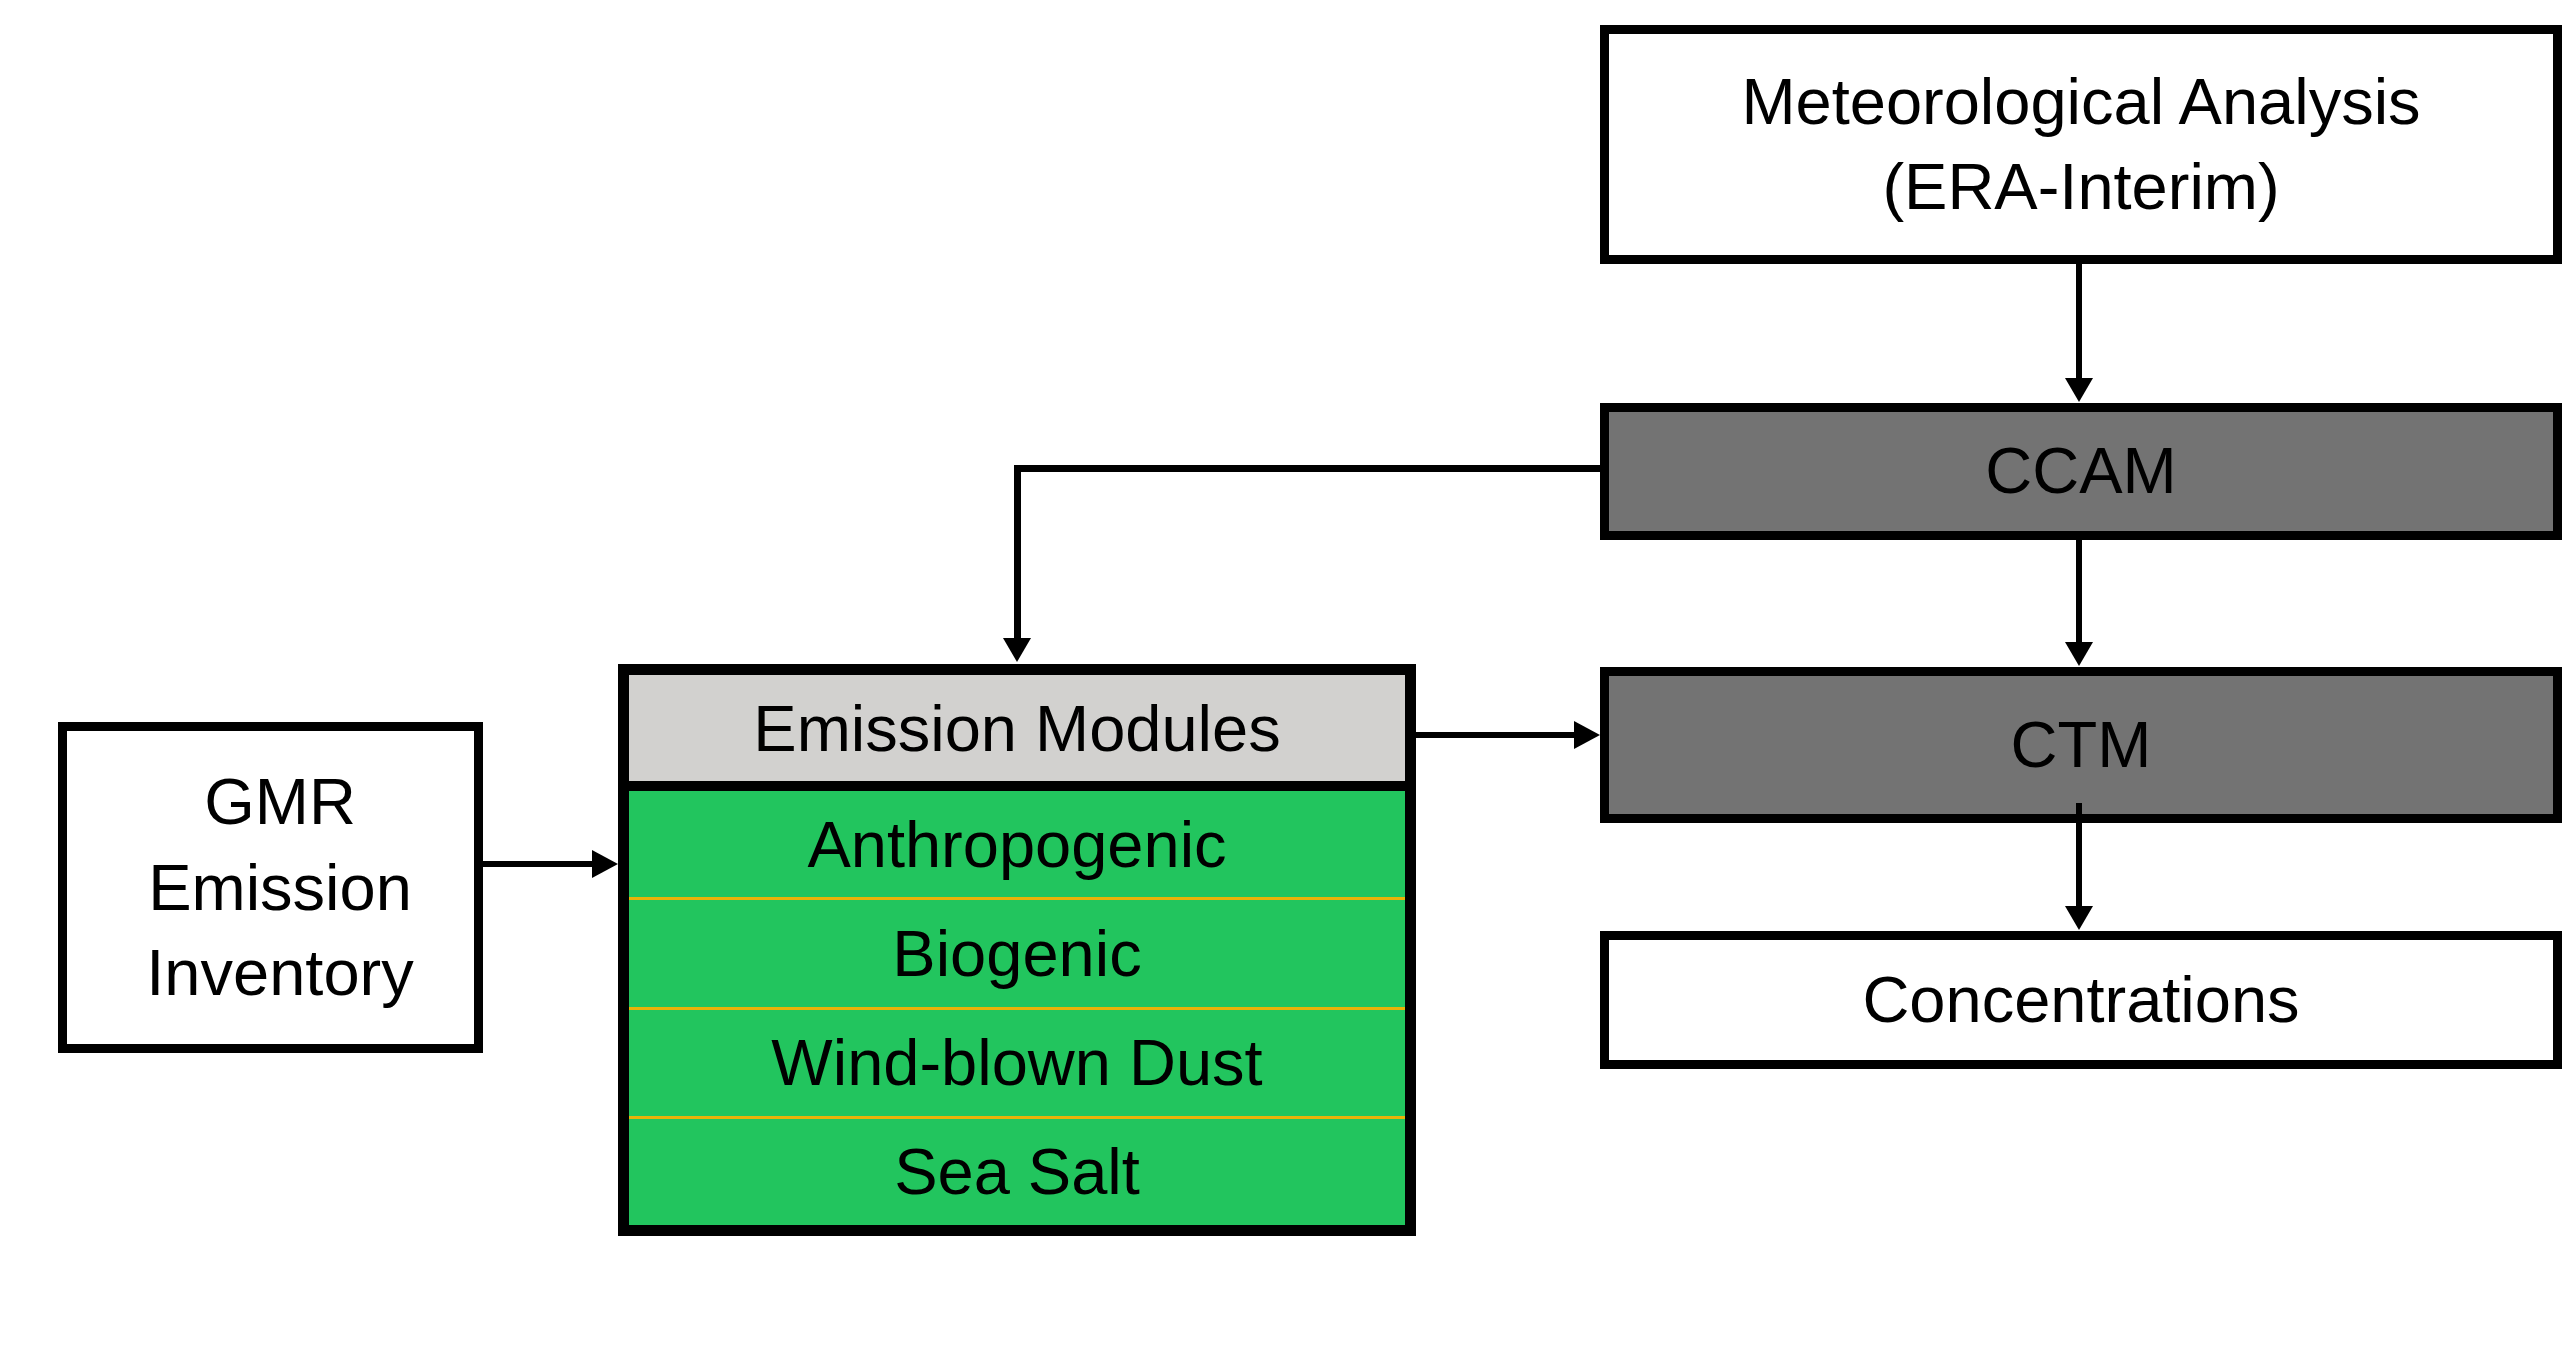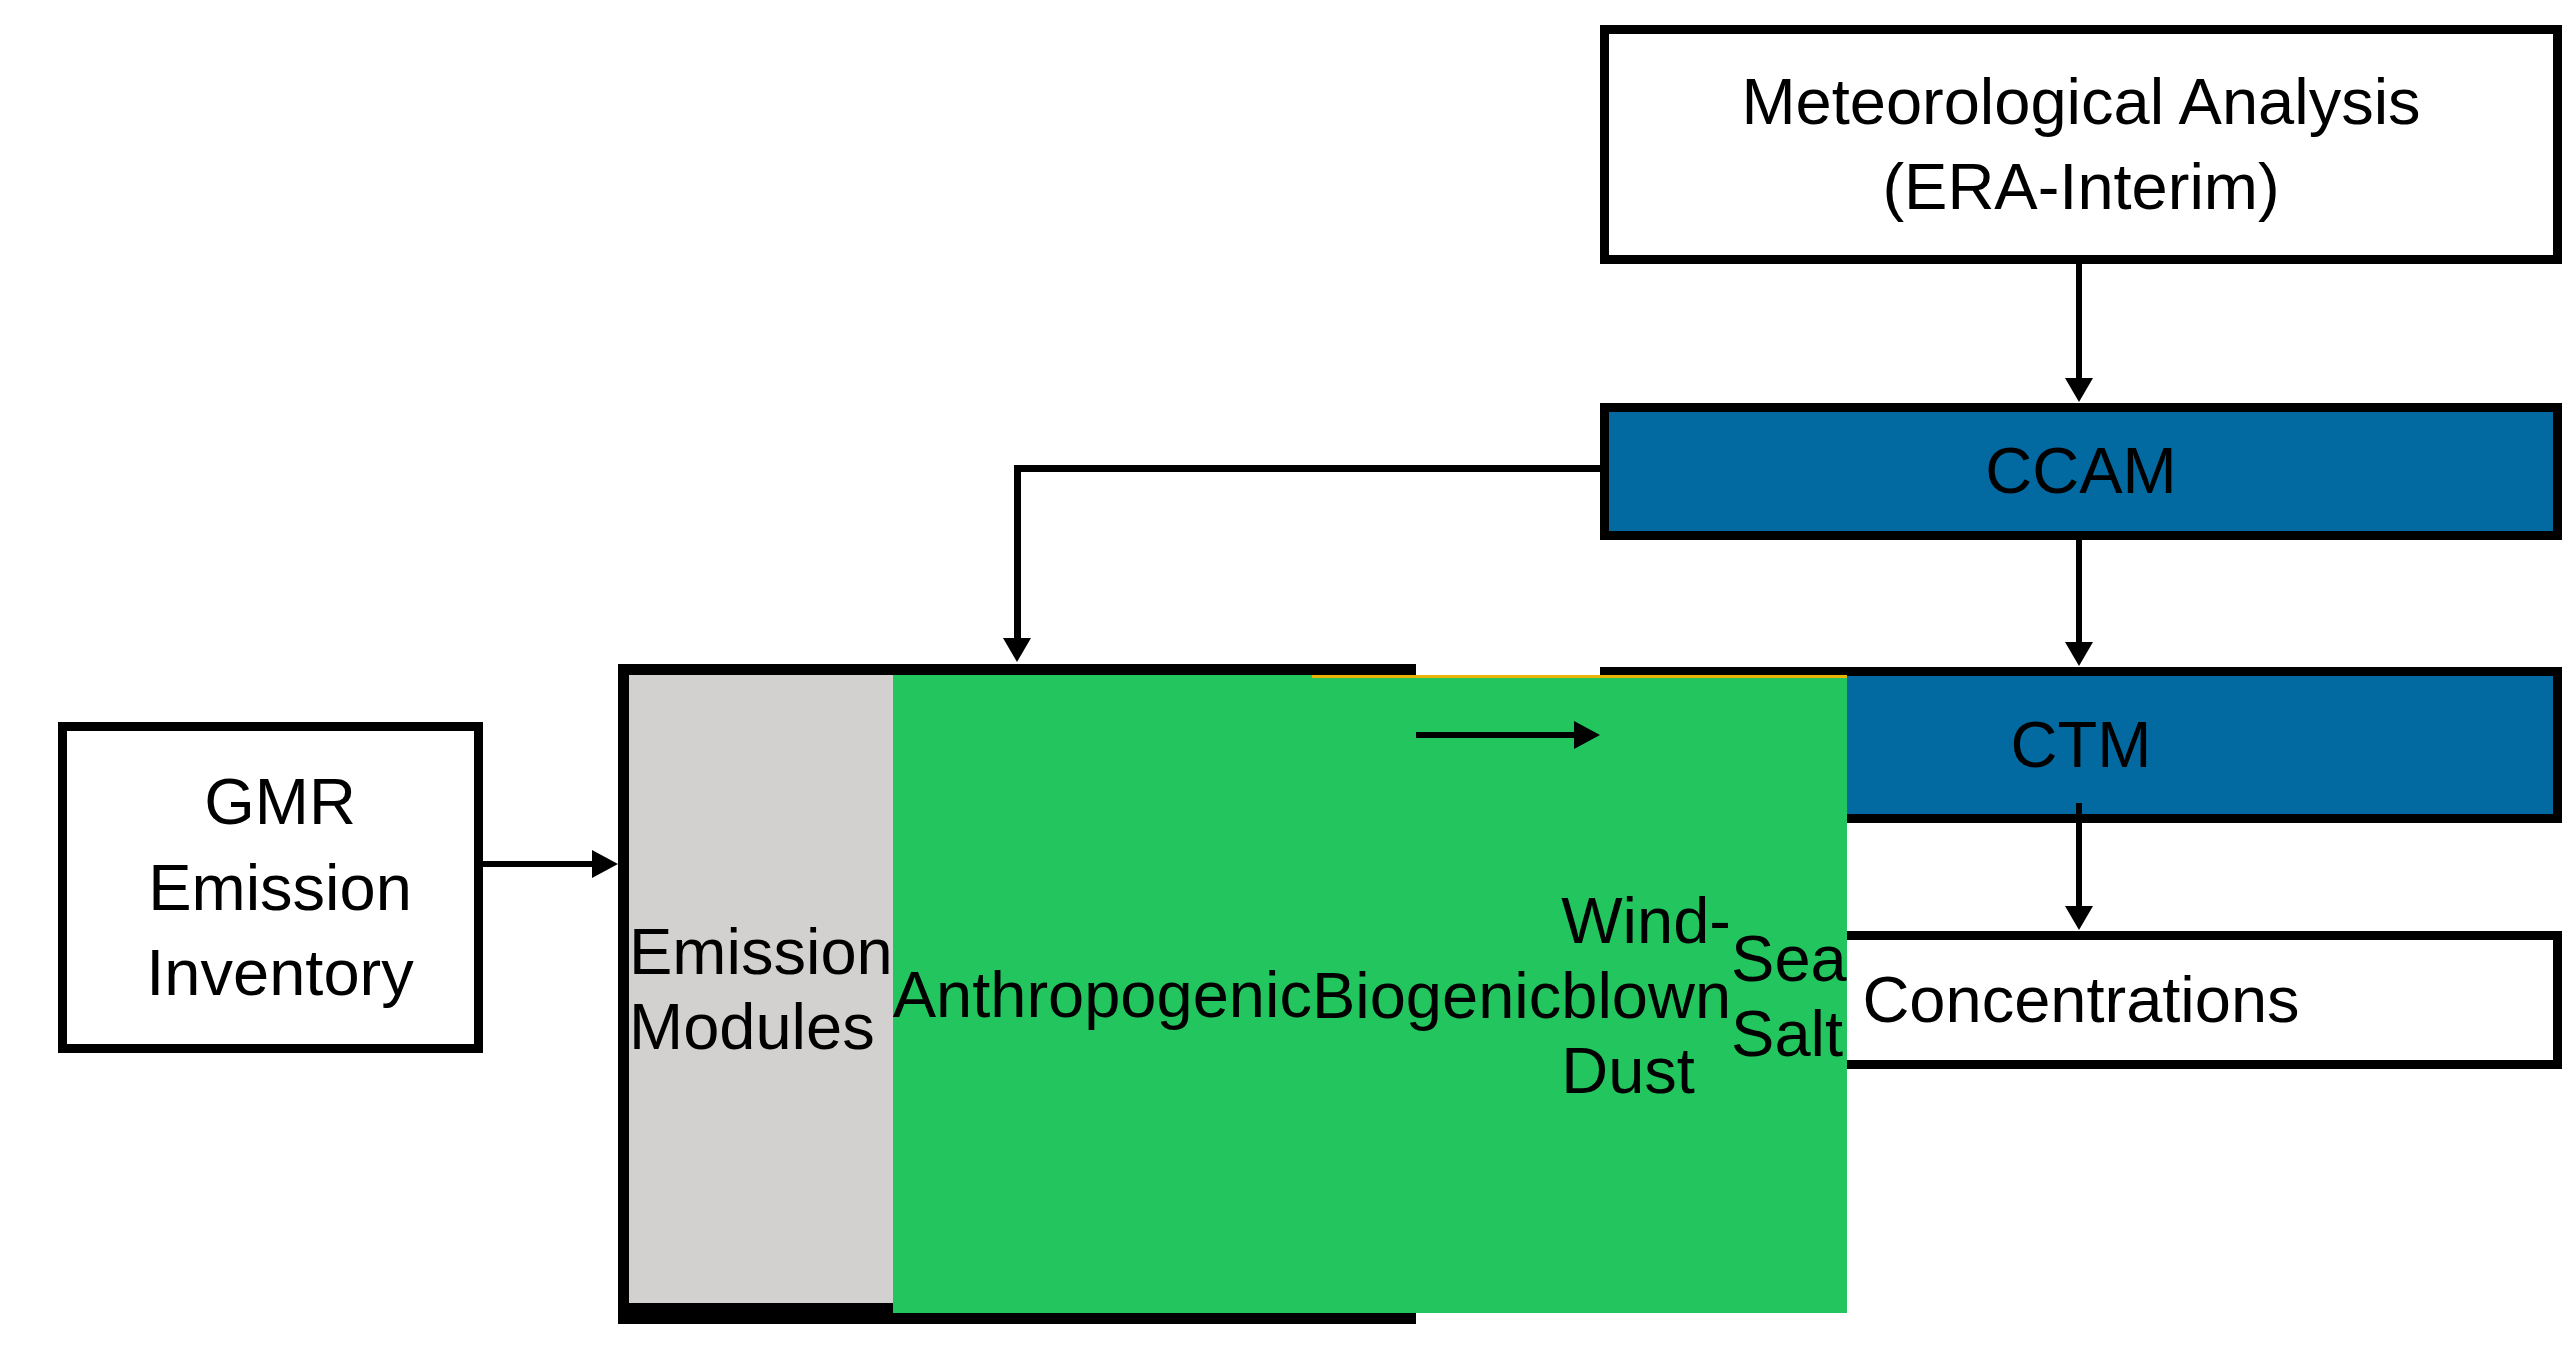--- a/index.html
+++ b/index.html
@@ -26,39 +26,40 @@
     border: 9.2px solid #000000;
     background: #ffffff;
     display: flex;
     flex-direction: column;
     align-items: center;
     justify-content: center;
     text-align: center;
     font-size: 65px;
     line-height: 1.3;
   }
-  .box.gray { background: #0369a1; }
+  .box.gray { background: #737373; }
 
   
   .met-box  { left: 1578px; top: 25px;   width: 962px; height: 239px; }
   .ccam-box { left: 1578px; top: 403px;  width: 962px; height: 137px; }
   .ctm-box  { left: 1578px; top: 667px;  width: 962px; height: 156px; }
   .conc-box { left: 1578px; top: 931px; width: 962px; height: 138px; }
 
   
   .gmr-box  { left: 36px; top: 722px; width: 425px; height: 331px; line-height: 1.32; padding-left: 19px; }
 
   .emission-table {
     position: absolute;
     left: 596px; top: 664px;
-    width: 798px; height: 660px;
+    width: 798px; height: 572px;
     box-sizing: border-box;
     border: 11.7px solid #000000;
     background: #ffffff;
     display: flex;
+    flex-direction: column;
   }
   .t-row {
     flex: 1 1 0;
     display: flex;
     align-items: center;
     justify-content: center;
     font-size: 65px;
     background: #22c55e;
     box-sizing: border-box;
   }

